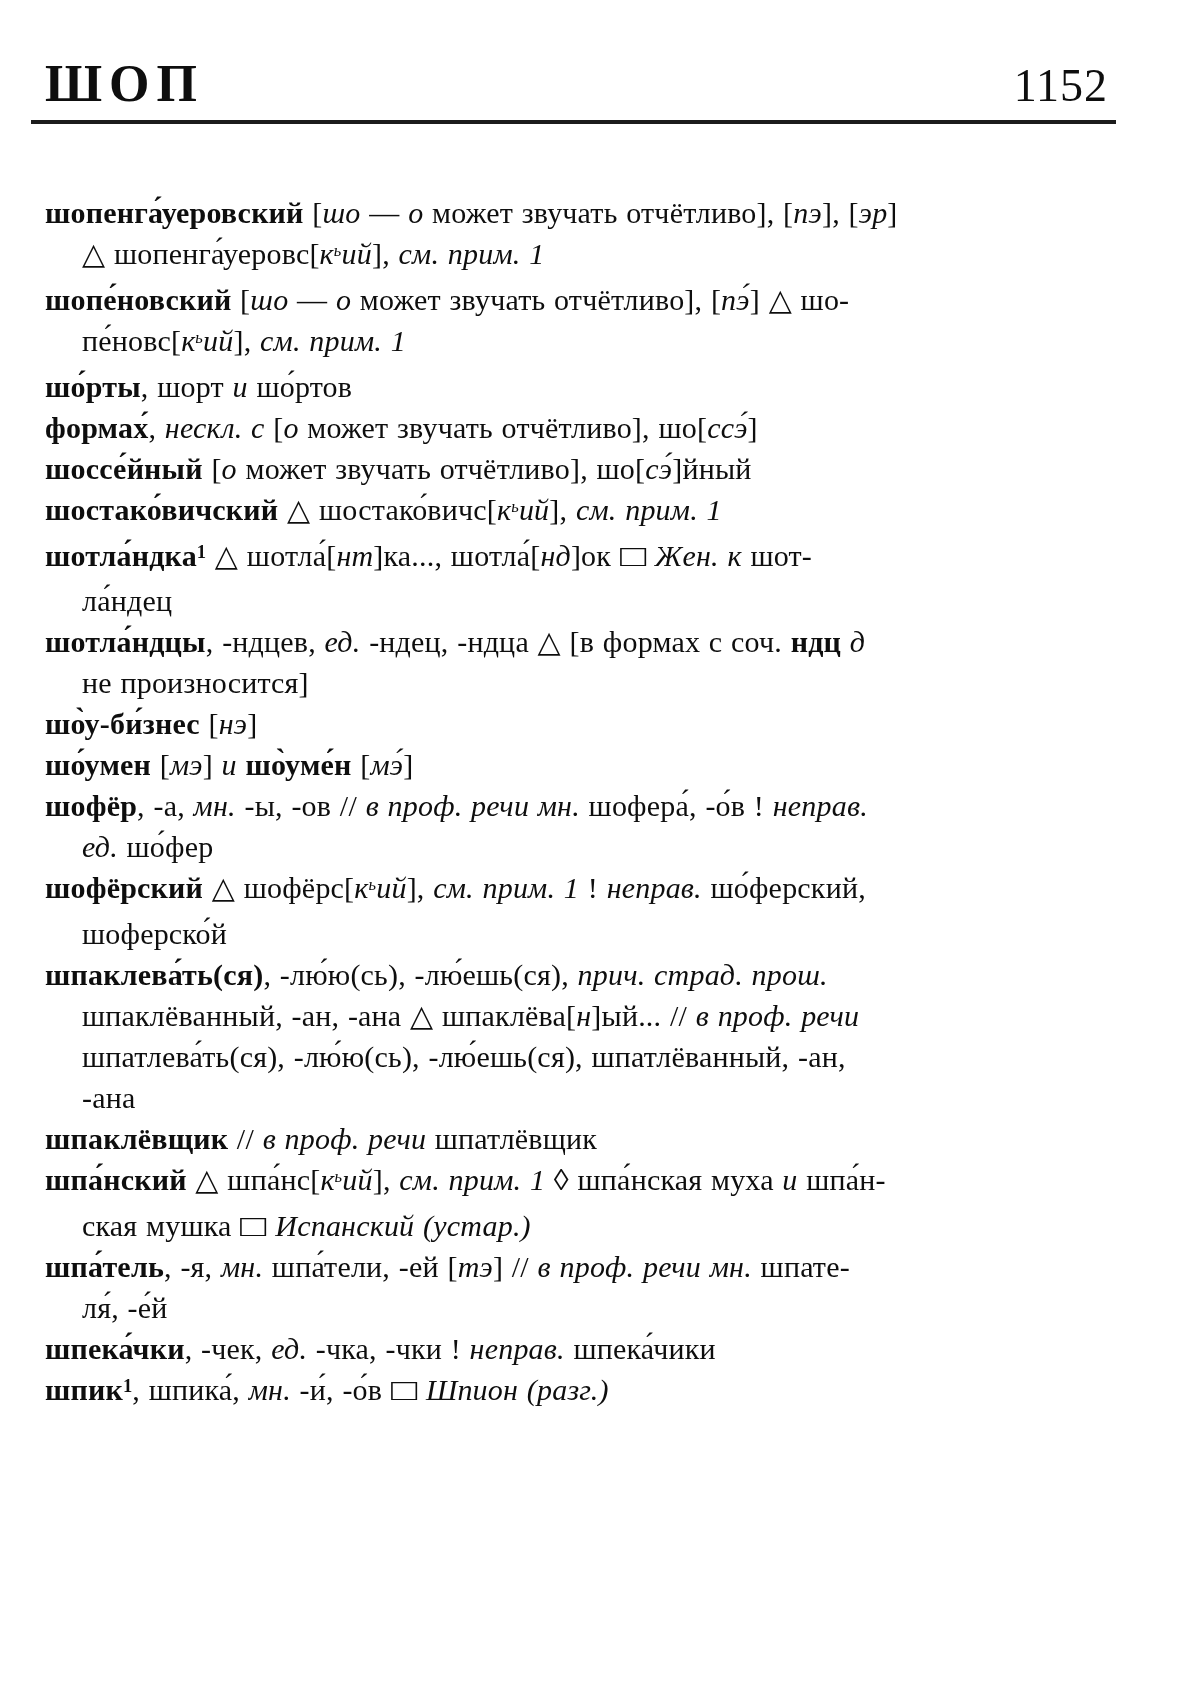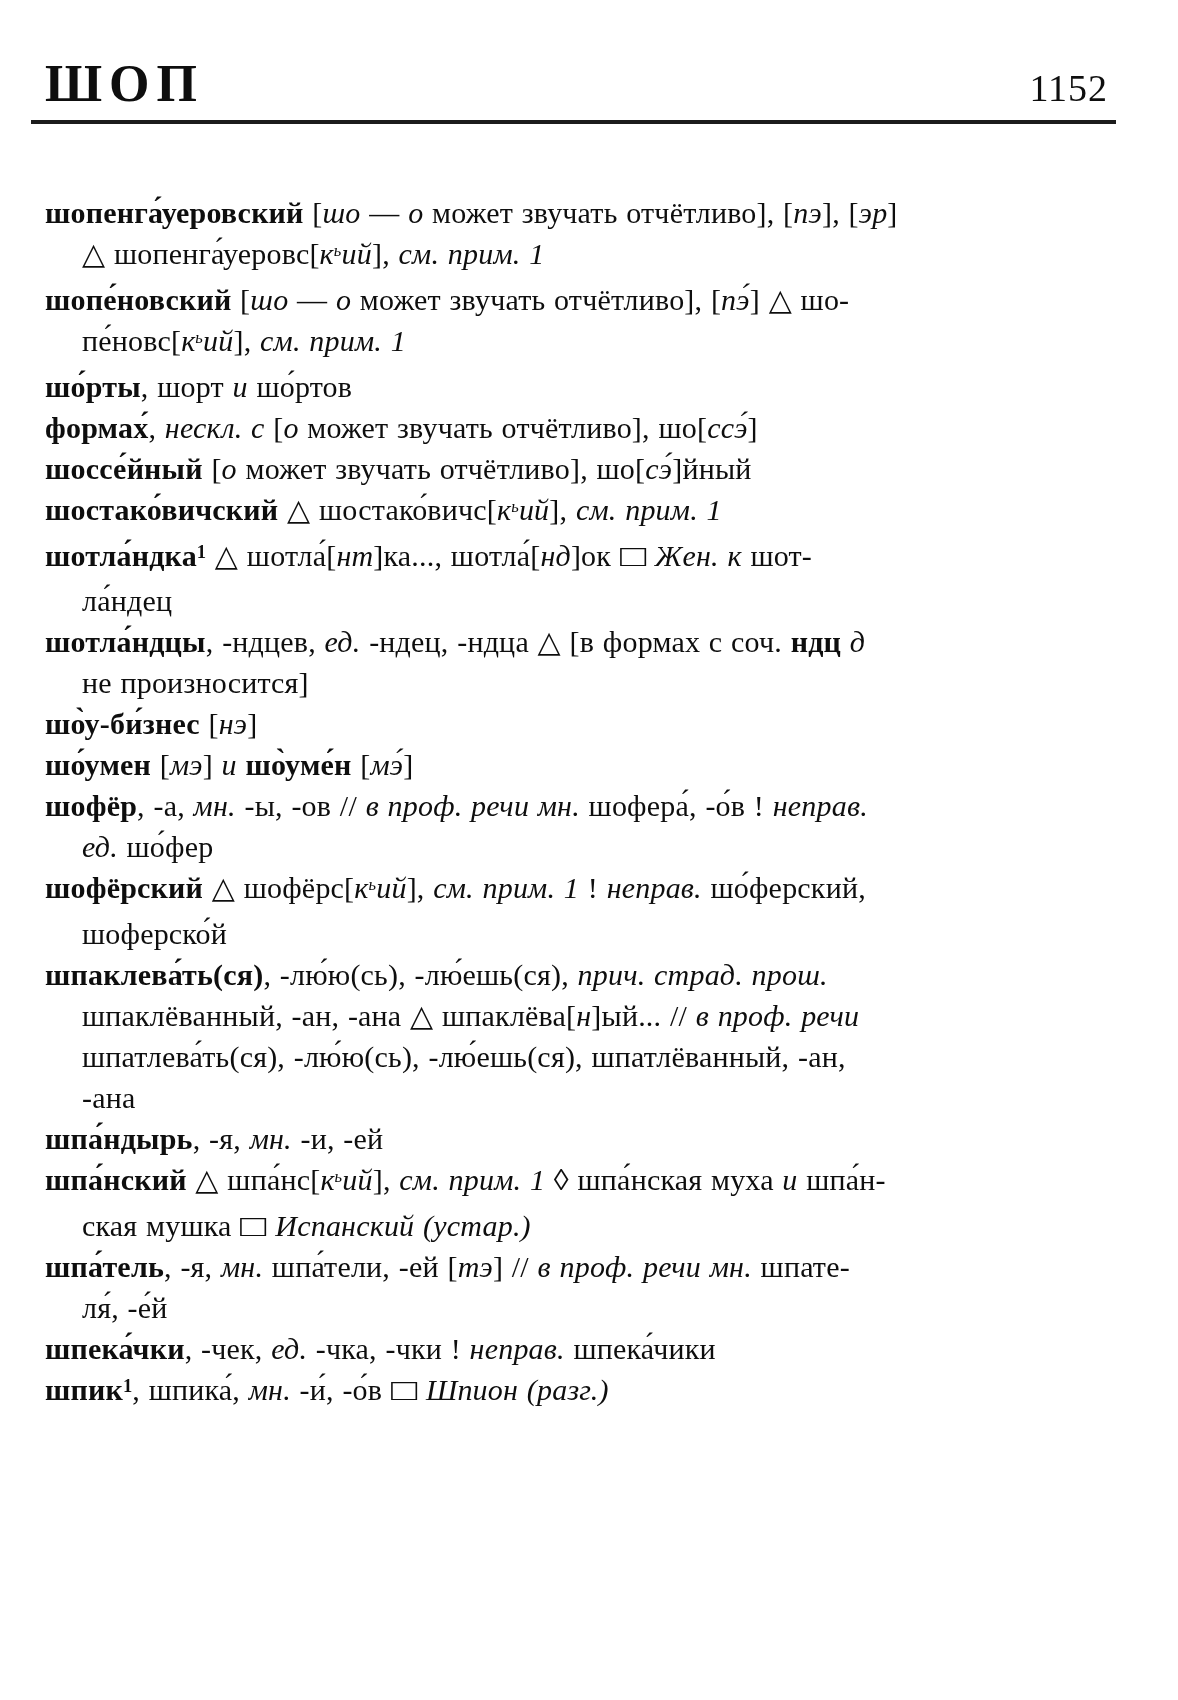--- a/index.html
+++ b/index.html
@@ -5,21 +5,21 @@
   html, body { margin: 0; padding: 0; background: #ffffff; }
   body {
     width: 1178px; height: 1700px; overflow: hidden;
     font-family: "Liberation Serif", "DejaVu Serif", serif;
     color: #0e0e0e;
     -webkit-font-smoothing: antialiased;
   }
   .page { box-sizing: border-box; padding: 58px 70px 0 45px; }
   .header { display: flex; justify-content: space-between; align-items: baseline; }
   .title  { font-weight: bold; font-size: 52px; letter-spacing: 7px; line-height: 1; }
-  .pagenum{ font-size: 38px; line-height: 1; letter-spacing: 1px; }
+  .pagenum{ font-size: 46px; line-height: 1; letter-spacing: 1px; }
   .rule   { border-top: 4px solid #1c1c1c; margin: 10px -8px 0 -14px; }
   .entries{ margin-top: 68px; }
   .entry  {
     font-size: 30px; line-height: 41px;
     padding-left: 37px; text-indent: -37px;
     letter-spacing: 0.2px;
     word-spacing: 1px;
   }
   .n  { }
   .b  { font-weight: bold; }
@@ -44,19 +44,19 @@
       <div class="entry"><span class="b">формах́</span><span class="n">, </span><span class="i">нескл. с</span><span class="n"> [</span><span class="i">о</span><span class="n"> может звучать отчётливо], шо[</span><span class="i">ссэ́</span><span class="n">]</span></div>
       <div class="entry"><span class="b">шоссе́йный</span><span class="n"> [</span><span class="i">о</span><span class="n"> может звучать отчётливо], шо[</span><span class="i">сэ́</span><span class="n">]йный</span></div>
       <div class="entry"><span class="b">шостако́вичский</span><span class="n"> △ шостако́вичс[</span><span class="i">к</span><span class="is">ь</span><span class="i">ий</span><span class="n">], </span><span class="i">см. прим. 1</span></div>
       <div class="entry"><span class="b">шотла́ндка</span><span class="bs">1</span><span class="n"> △ шотла́[</span><span class="i">нт</span><span class="n">]ка..., шотла́[</span><span class="i">нд</span><span class="n">]ок </span><span class="box">□</span><span class="n"> </span><span class="i">Жен. к</span><span class="n"> шот-</span><br><span class="n">ла́ндец</span></div>
       <div class="entry"><span class="b">шотла́ндцы</span><span class="n">, -ндцев, </span><span class="i">ед.</span><span class="n"> -ндец, -ндца △ [в формах с соч. </span><span class="b">ндц</span><span class="n"> </span><span class="i">д</span><br><span class="n">не произносится]</span></div>
       <div class="entry"><span class="b">шо̀у-би́знес</span><span class="n"> [</span><span class="i">нэ</span><span class="n">]</span></div>
       <div class="entry"><span class="b">шо́умен</span><span class="n"> [</span><span class="i">мэ</span><span class="n">] </span><span class="i">и</span><span class="n"> </span><span class="b">шо̀уме́н</span><span class="n"> [</span><span class="i">мэ́</span><span class="n">]</span></div>
       <div class="entry"><span class="b">шофёр</span><span class="n">, -а, </span><span class="i">мн.</span><span class="n"> -ы, -ов // </span><span class="i">в проф. речи мн.</span><span class="n"> шофера́, -о́в ! </span><span class="i">неправ.</span><br><span class="i">ед.</span><span class="n"> шо́фер</span></div>
       <div class="entry"><span class="b">шофёрский</span><span class="n"> △ шофёрс[</span><span class="i">к</span><span class="is">ь</span><span class="i">ий</span><span class="n">], </span><span class="i">см. прим. 1</span><span class="n"> ! </span><span class="i">неправ.</span><span class="n"> шо́ферский,</span><br><span class="n">шоферско́й</span></div>
       <div class="entry"><span class="b">шпаклева́ть(ся)</span><span class="n">, -лю́ю(сь), -лю́ешь(ся), </span><span class="i">прич. страд. прош.</span><br><span class="n">шпаклёванный, -ан, -ана △ шпаклёва[</span><span class="i">н</span><span class="n">]ый... // </span><span class="i">в проф. речи</span><br><span class="n">шпатлева́ть(ся), -лю́ю(сь), -лю́ешь(ся), шпатлёванный, -ан,</span><br><span class="n">-ана</span></div>
-      <div class="entry"><span class="b">шпа́ндырь</span><span class="n">, -я, </span><span class="i">мн.</span><span class="n"> -и, -ей</span></div>
+      <div class="entry"><span class="b">шпаклёвщик</span><span class="n"> // </span><span class="i">в проф. речи</span><span class="n"> шпатлёвщик</span></div>
       <div class="entry"><span class="b">шпа́нский</span><span class="n"> △ шпа́нс[</span><span class="i">к</span><span class="is">ь</span><span class="i">ий</span><span class="n">], </span><span class="i">см. прим. 1</span><span class="n"> ◊ шпа́нская муха </span><span class="i">и</span><span class="n"> шпа́н-</span><br><span class="n">ская мушка </span><span class="box">□</span><span class="n"> </span><span class="i">Испанский (устар.)</span></div>
       <div class="entry"><span class="b">шпа́тель</span><span class="n">, -я, </span><span class="i">мн.</span><span class="n"> шпа́тели, -ей [</span><span class="i">тэ</span><span class="n">] // </span><span class="i">в проф. речи мн.</span><span class="n"> шпате-</span><br><span class="n">ля́, -е́й</span></div>
       <div class="entry"><span class="b">шпека́чки</span><span class="n">, -чек, </span><span class="i">ед.</span><span class="n"> -чка, -чки ! </span><span class="i">неправ.</span><span class="n"> шпека́чики</span></div>
       <div class="entry"><span class="b">шпик</span><span class="bs">1</span><span class="n">, шпика́, </span><span class="i">мн.</span><span class="n"> -и́, -о́в </span><span class="box">□</span><span class="n"> </span><span class="i">Шпион (разг.)</span></div>
     </div>
 </div>
 
 </body></html>

